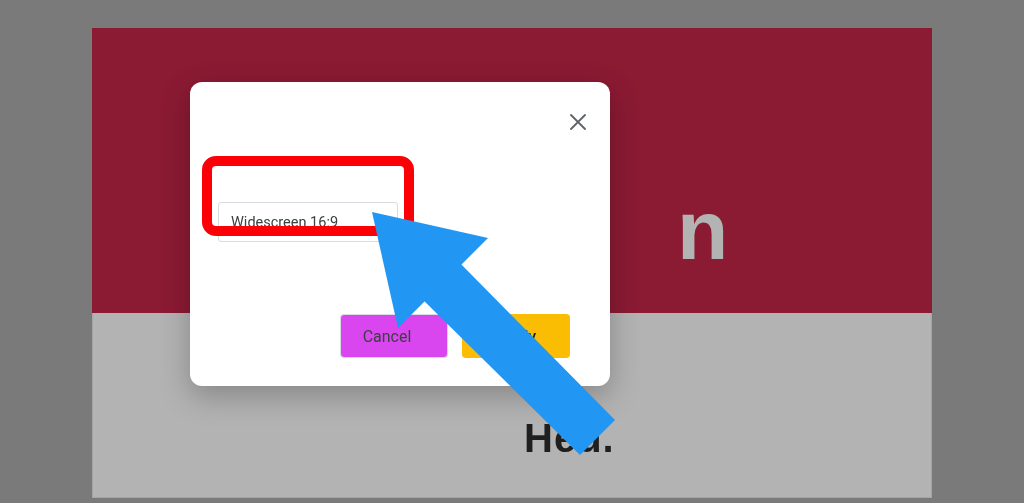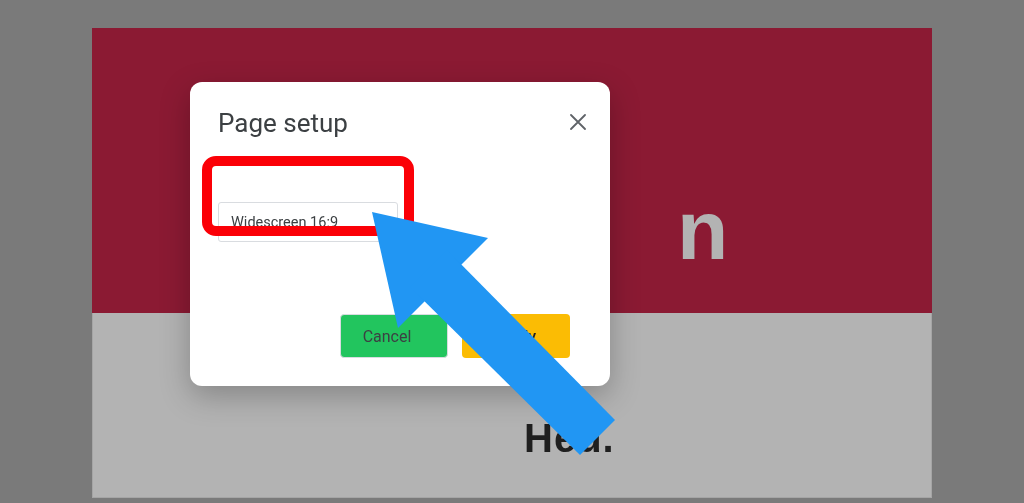--- a/index.html
+++ b/index.html
@@ -147,21 +147,21 @@
     justify-content: center;
     cursor: pointer;
     box-sizing: border-box;
     padding: 0 22px;
     border: none;
   }
   .btn-cancel {
     left: 150px;
     top: 232px;
     width: 108px;
-    background: #22c55e;
+    background: #d946ef;
     color: #3c4043;
     border: 1px solid #d9dce0;
     padding-left: 8px;
   }
   .btn-apply {
     left: 272px;
     top: 232px;
     width: 108px;
     background: #fbbc04;
     color: #202124;
@@ -184,21 +184,20 @@
 <div class="page-card">
   <div class="page-card-top"></div>
   <div class="bg-text-big">n</div>
   <div class="bg-text-dark">Heu.</div>
 </div>
 
 <div class="overlay">
 
   <div class="dialog">
 
-    <div class="dialog-title">Page setup</div>
 
     <button class="close-btn">
       <span>
         <svg viewBox="0 0 16 16">
             <path d="M1 1 L15 15 M15 1 L1 15" stroke="#5f6368" stroke-width="1.8" fill="none" stroke-linecap="round"></path>
           </svg>
       </span>
     </button>
 
     <div class="dropdown">

